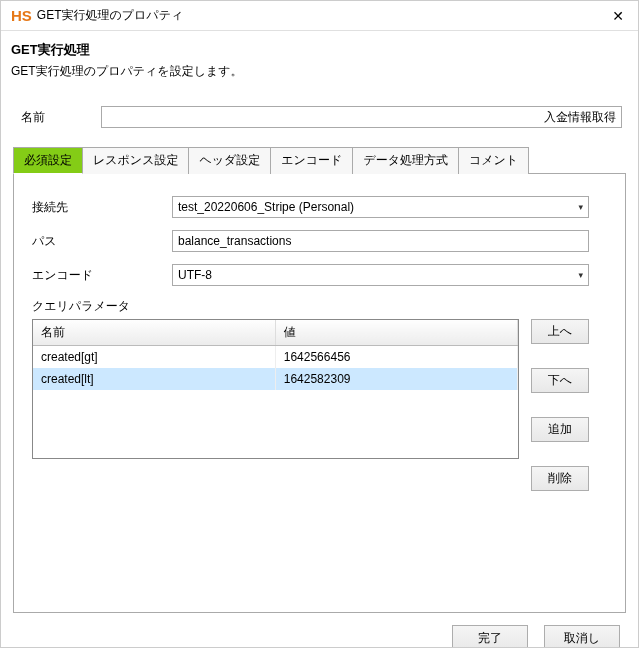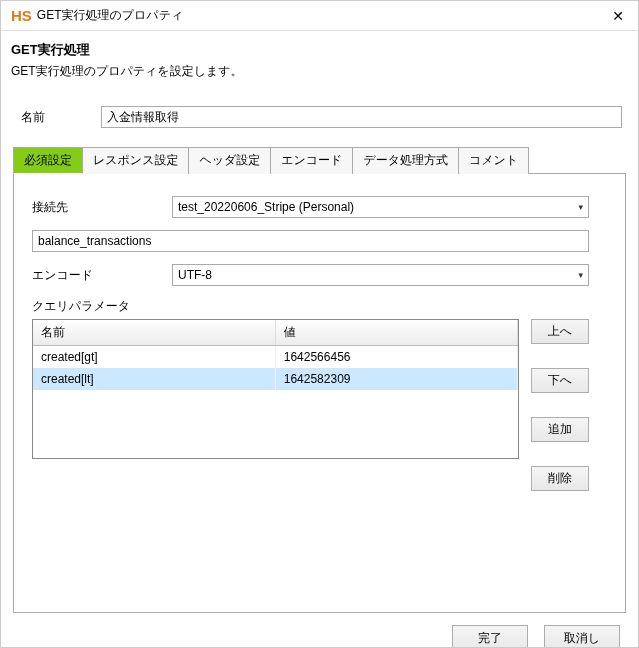--- a/index.html
+++ b/index.html
@@ -42,20 +42,21 @@
   align-items: center;
   padding: 8px 16px 8px 20px;
 }
 .name-row .lbl { width: 80px; }
 .name-row input {
   flex: 1;
   border: 1px solid #aaa;
   padding: 3px 5px;
   font-size: 12px;
   background: #fff;
+  text-align: right;
 }
 .tabs-wrap {
   margin: 10px 12px 0 12px;
 }
 .tabs {
   display: flex;
 }
 .tab {
   border: 1px solid #aaa;
   padding: 4px 10px;
@@ -199,20 +200,21 @@
 
     <div class="form-row">
       <div class="lbl">接続先</div>
       <div class="control">
         <div class="select">test_20220606_Stripe (Personal)</div>
         <span class="sel-arrow">▾</span>
       </div>
     </div>
 
     <div class="form-row">
+      <div class="lbl">パス</div>
       <div class="control">
         <input class="textin" type="text" value="balance_transactions" style="">
       </div>
     </div>
 
     <div class="form-row">
       <div class="lbl">エンコード</div>
       <div class="control">
         <div class="select">UTF-8</div>
         <span class="sel-arrow">▾</span>

